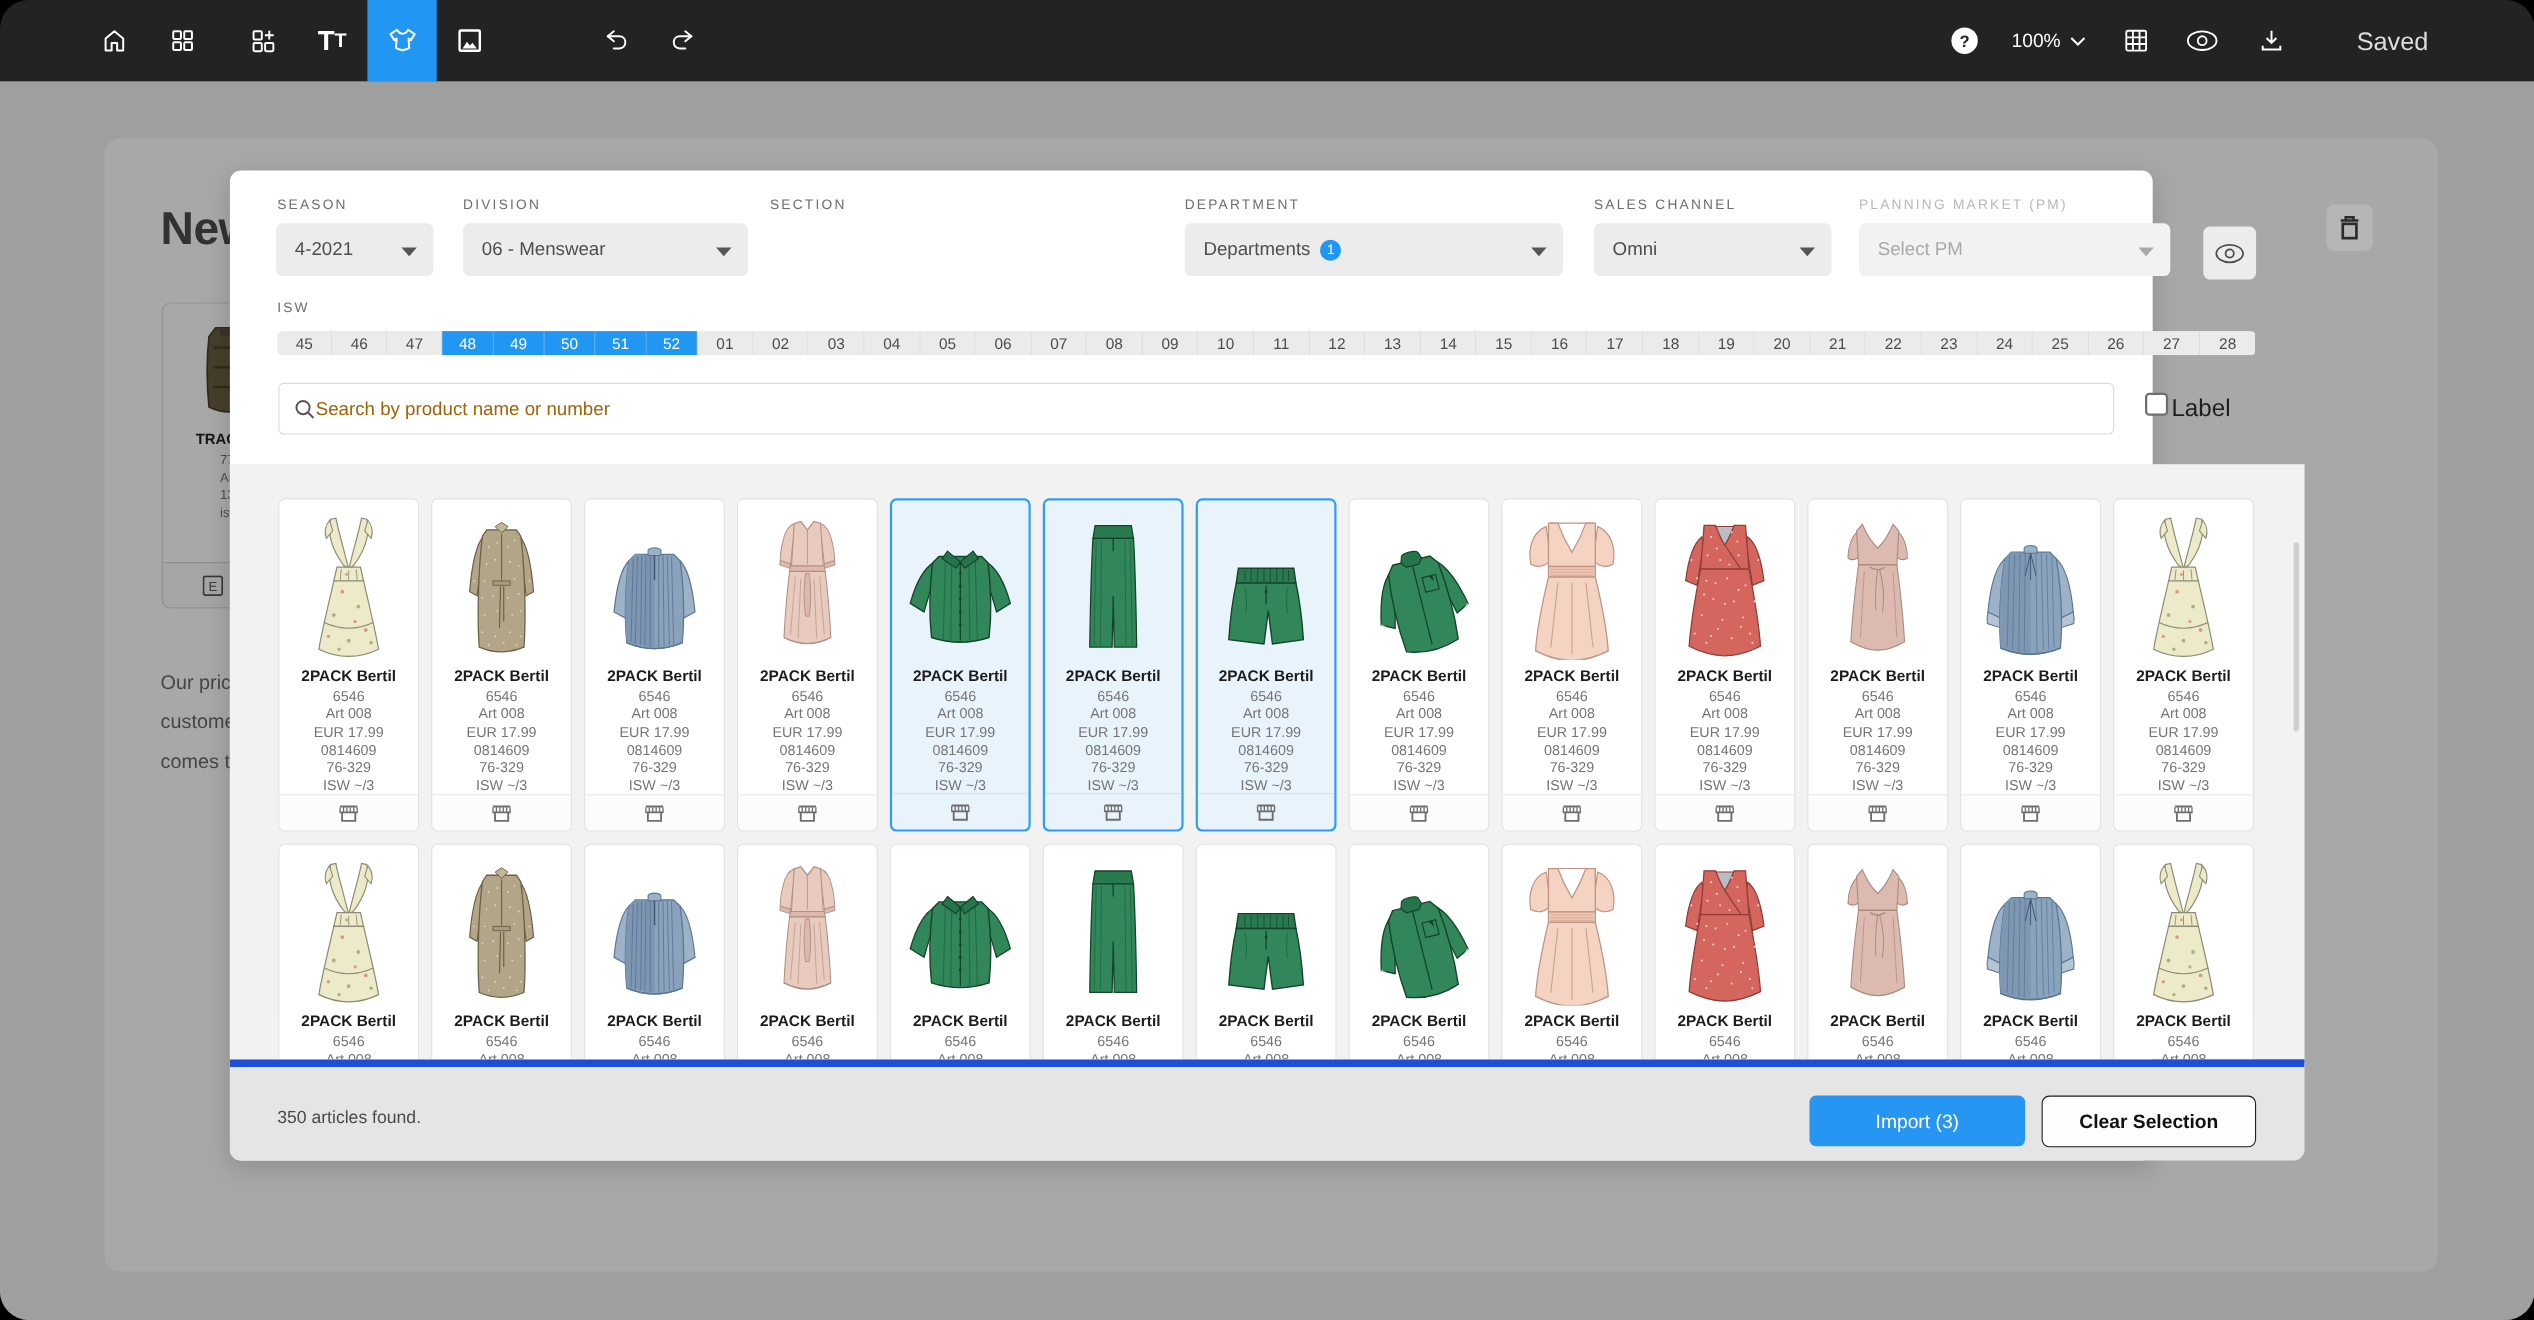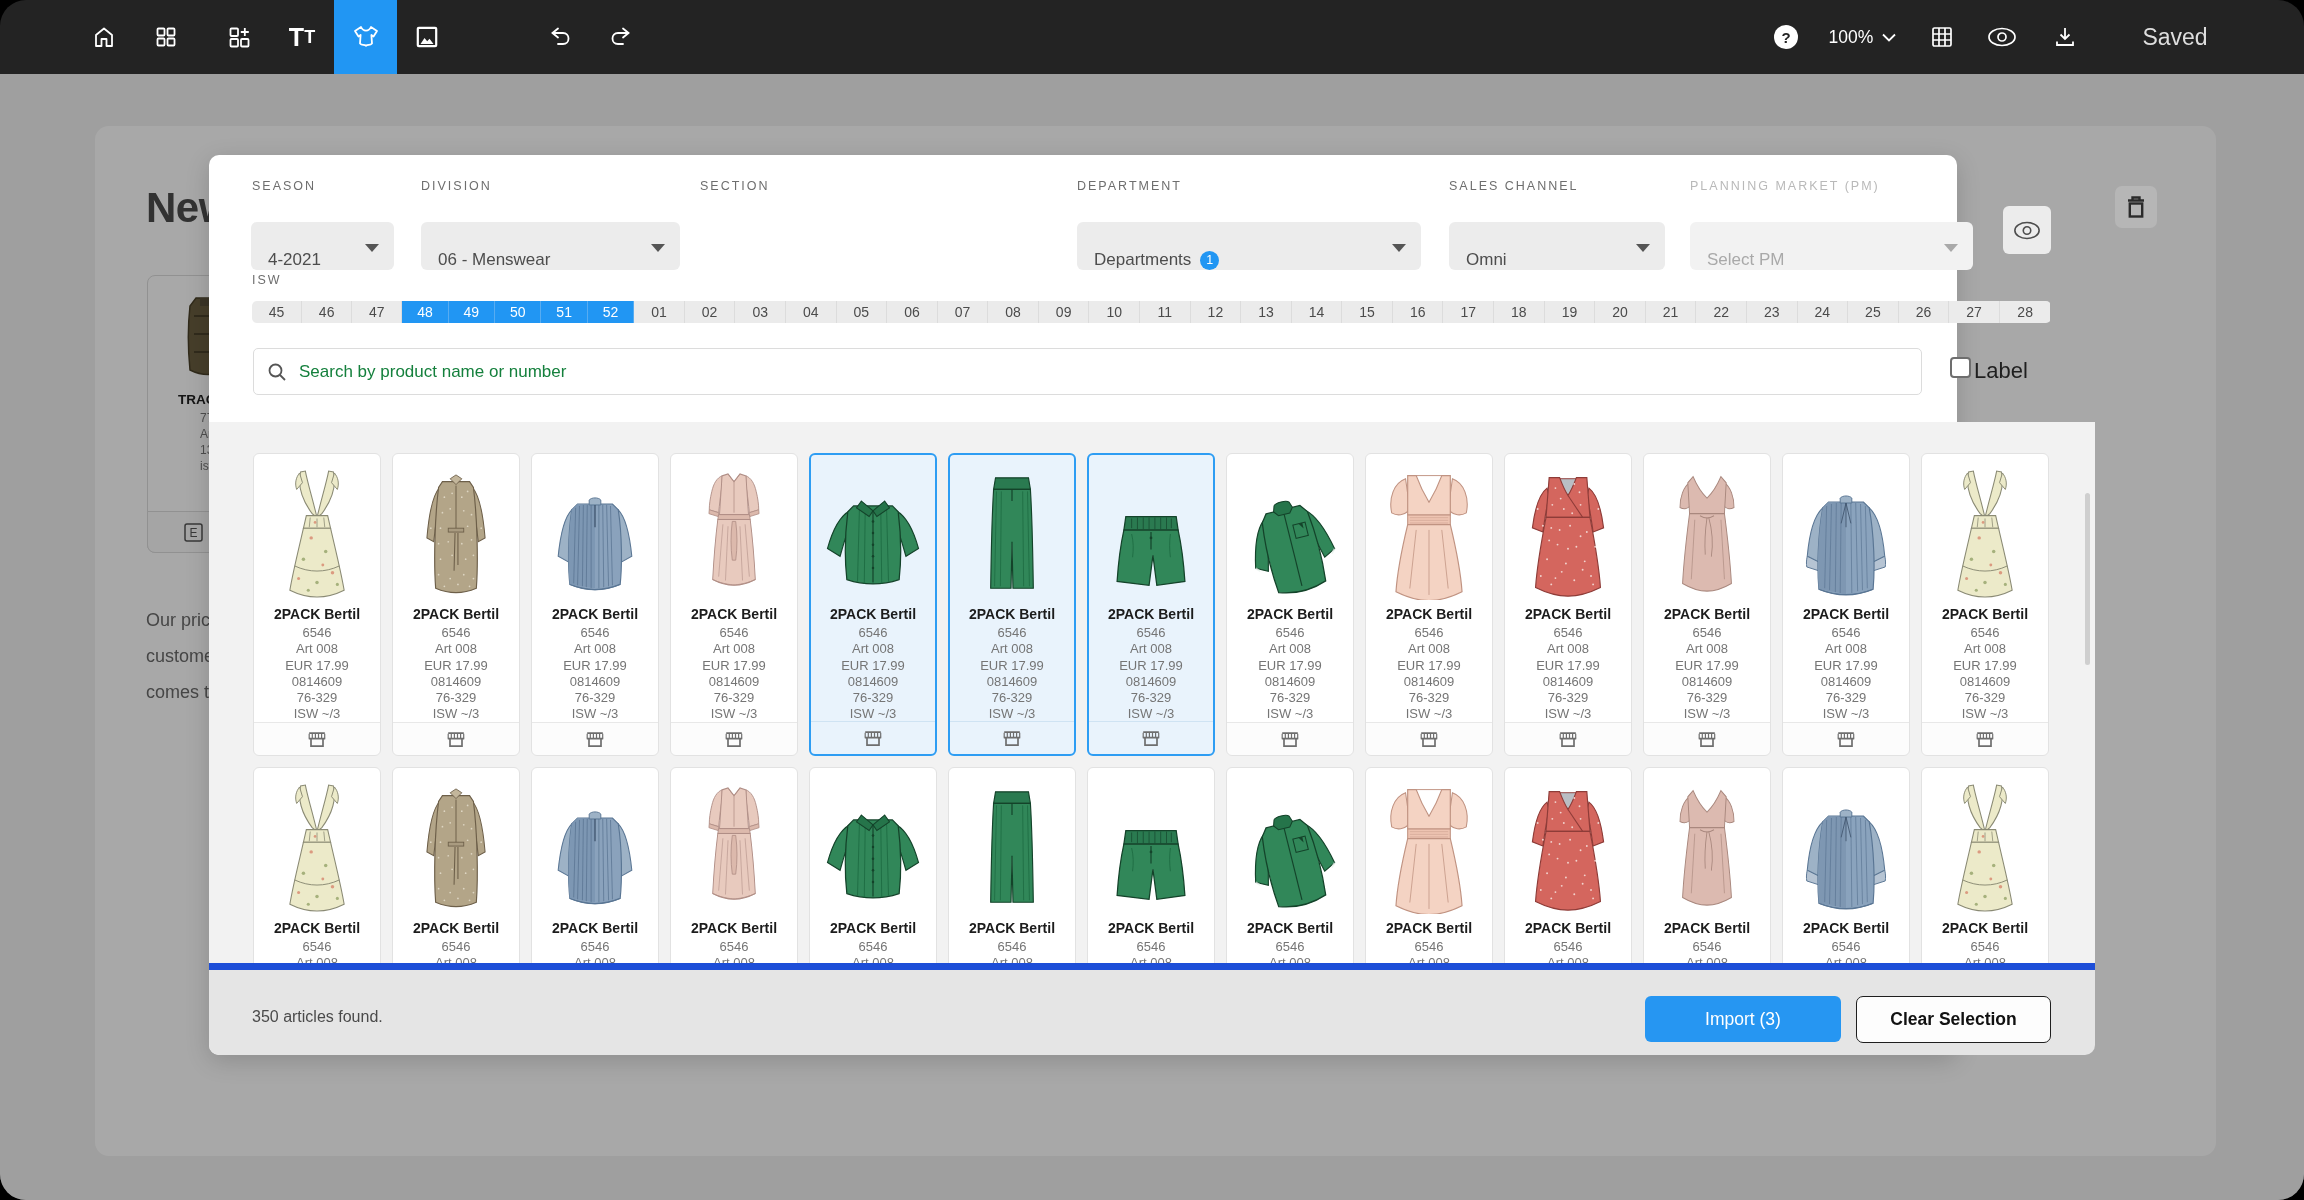--- a/index.html
+++ b/index.html
@@ -5,32 +5,32 @@
 html,body{width:2304px;height:1200px;background:#000;font-family:"Liberation Sans",sans-serif;overflow:hidden}
 .window{position:absolute;inset:0;border-radius:26px;overflow:hidden;background:#000}
 .toolbar{position:absolute;top:0;left:0;width:2304px;height:74px;background:#232323}
 .tbi{position:absolute;top:0;height:74px;display:flex;align-items:center;justify-content:center}
 .page{position:absolute;top:74px;left:0;width:2304px;height:1126px;background:#f2f2f2}
 .pagecard{position:absolute;left:95px;top:52px;width:2121px;height:1030px;background:#fff;border-radius:14px}
 .overlay{position:absolute;top:74px;left:0;width:2304px;height:1126px;background:rgba(0,0,0,0.34)}
 .trashbtn{position:absolute;left:2115px;top:186px;width:42px;height:42px;background:#b6b6b6;border-radius:7px;display:flex;align-items:center;justify-content:center}
 .modal{position:absolute;left:209px;top:155px;width:1748px;height:900px;background:#fff;border-radius:10px;box-shadow:0 6px 24px rgba(0,0,0,0.16)}
 .flabel{position:absolute;top:24px;font-size:12.5px;letter-spacing:2px;color:#6e6e6e;white-space:nowrap}
-.dd{position:absolute;top:67px;height:48px;background:#ececec;border-radius:6px;display:flex;align-items:flex-end;font-size:17px;color:#4d4d4d;white-space:nowrap}
+.dd{position:absolute;top:48px;height:48px;background:#ececec;border-radius:6px;display:flex;align-items:center;font-size:17px;color:#4d4d4d;white-space:nowrap}
 .dd .txt{margin-left:17px}
 .caret{position:absolute;right:15px;top:22px;width:0;height:0;border-left:7px solid transparent;border-right:7px solid transparent;border-top:8px solid #555}
 .badge{display:inline-block;width:19px;height:19px;border-radius:50%;background:#2196f3;color:#fff;font-size:12.5px;line-height:19px;text-align:center;margin-left:9px}
 .eyebtn{position:absolute;left:1794px;top:51px;width:48px;height:48px;background:#ececec;border-radius:6px;display:flex;align-items:center;justify-content:center}
 .iswlabel{position:absolute;left:43px;top:118px;font-size:12.5px;letter-spacing:2px;color:#6e6e6e}
 .iswbar{position:absolute;left:43px;top:146px;width:1799px;height:22px;display:flex;border-radius:5px;overflow:hidden}
 .chip{background:#ebebeb;color:#4b4b4b;font-size:14px;display:flex;align-items:center;justify-content:center;border-right:1px solid #dcdcdc}
 .chip:last-child{border-right:none}
 .chip.sel{background:#2196f3;color:#fff;border-right:1px solid #57acf1}
 .search{position:absolute;left:44px;top:193px;width:1669px;height:47px;border:1.5px solid #dcdcdc;border-radius:5px;background:#fff;display:flex;align-items:center}
-.search .ph{color:#15803d;font-size:17px;margin-left:12px}
+.search .ph{color:#a16207;font-size:17px;}
 .cbx{position:absolute;left:1741px;top:202px;width:21px;height:21px;border:2px solid #6e6e6e;border-radius:4px;background:#fff}
 .cbxlabel{position:absolute;left:1765px;top:203px;font-size:22px;color:#1f1f1f}
 .gridarea{position:absolute;left:0;top:267px;width:1886px;height:541px;background:#f2f2f2;overflow:hidden}
 .card{position:absolute;width:128px;height:303px;background:#fff;border:1px solid #e2e2e2;border-radius:6px;overflow:hidden}
 .card.sel{background:#e9f3fc;border:2px solid #2e9df3}
 .ill{display:block;margin:14px auto 0;width:124px;height:132px}
 .card.sel .ill{margin-top:13px}
 .ptitle{text-align:center;font-size:14px;font-weight:bold;color:#1c1c1c;margin-top:6px}
 .pline{text-align:center;font-size:13px;color:#757575;line-height:16.3px}
 .plines{margin-top:3px}

